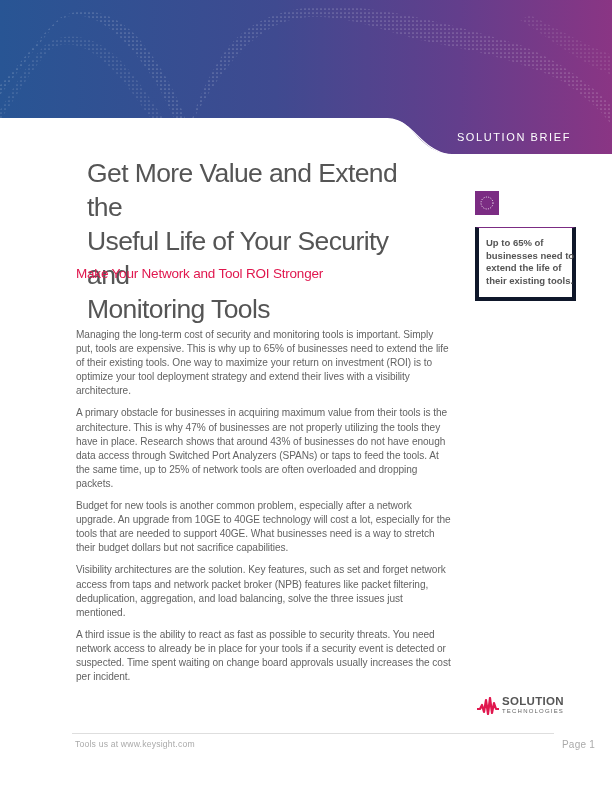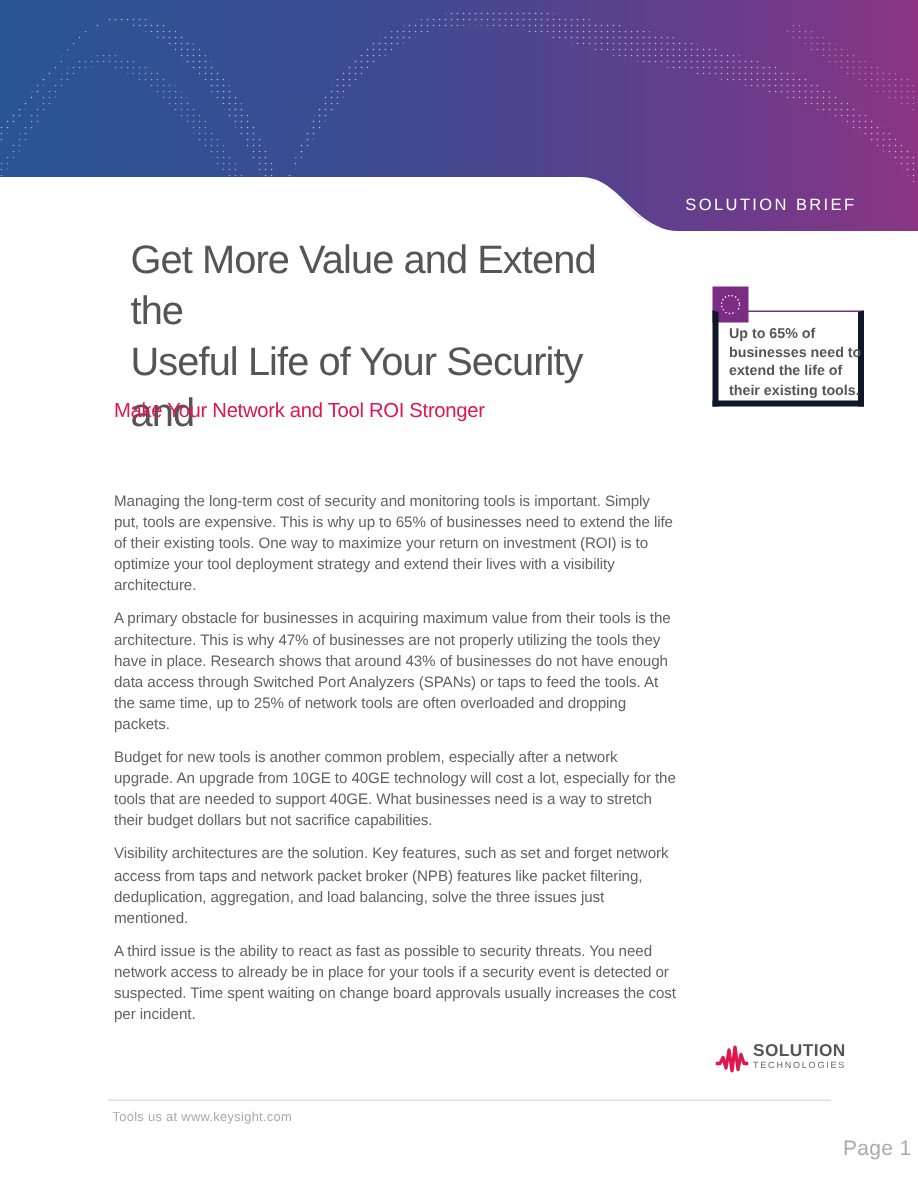--- a/index.html
+++ b/index.html
@@ -11,31 +11,31 @@
                 font-size: 11px; letter-spacing: 1.6px; font-family: Liberation Sans, sans-serif; }
     .title { position: absolute; left: 76px; top: 145px; width: 330px;
              font-size: 26.5px; line-height: 34px; color: #555555; letter-spacing: -0.6px;
              font-weight: normal; margin: 11px; }
     .subtitle { position: absolute; left: 76px; top: 266px; font-size: 13.5px; color: #e0174e;
                 margin: 0; font-weight: normal; letter-spacing: -0.2px; text-align: right; }
     .body { position: absolute; left: 76px; top: 292px; width: 375px; margin-top: 36px; }
     .body p { margin: 0 0 8px 0; font-size: 10.1px; line-height: 14.1px; color: #636363; letter-spacing: -0.05px; }
     .callout { position: absolute; left: 475px; top: 191px; }
     .callout-icon { width: 24px; height: 24px; background: #7b2c83; display: flex; align-items: center; justify-content: center; }
-    .callout-box { position: absolute; left: 0; top: 16px; width: 101px; height: 64px; border: 4px solid #0f172a;
+    .callout-box { position: absolute; left: 0; top: 36px; width: 101px; height: 74px; border: 4px solid #0f172a;
                    border-top: 1px solid #7b2c83; box-sizing: border-box; }
     .callout-text { position: absolute; left: 7px; top: 9px; width: 90px; font-size: 9.5px; line-height: 12.6px;
                     font-weight: bold; color: #555555; }
     .logo { position: absolute; left: 477px; top: 696px; display: flex; align-items: center; }
     .logo-text { margin-left: 3px; }
     .logo-name { font-size: 11.5px; font-weight: bold; color: #555; letter-spacing: 0.3px; line-height: 11px; }
     .logo-sub { font-size: 6px; color: #666; letter-spacing: 1.2px; line-height: 8px; }
     .footer-line { position: absolute; left: 72px; top: 733px; width: 482px; height: 1px; background: #dedede; }
     .footer-left { position: absolute; left: 75px; top: 739px; font-size: 8.6px; color: #aaaaaa; letter-spacing: 0.2px; }
-    .footer-right { position: absolute; left: 540px; top: 757px; font-size: 14px; color: #aaaaaa; letter-spacing: 0.2px; padding-left: 22px; }
+    .footer-right { position: absolute; left: 540px; top: 739px; font-size: 10px; color: #aaaaaa; letter-spacing: 0.2px; padding-left: 22px; }
   </style>
 </head>
 <body>
 
 <div class="banner">
   <svg width="612" height="160" viewBox="0 0 612 160" xmlns="http://www.w3.org/2000/svg">
     <defs>
       <linearGradient id="bg" x1="0" y1="0" x2="1" y2="0">
         <stop offset="0" stop-color="#285594"></stop>
         <stop offset="0.45" stop-color="#3f4a90"></stop>
@@ -54,20 +54,21 @@
     <path d="M520,20 C545,35 575,60 612,75 L612,55 C585,45 560,30 530,15 Z" fill="url(#dots)" opacity="0.5"></path>
 
     <path d="M385,119 C395,119 402,122 408,127 C420,137 430,152 450,155" fill="none" stroke="#ffffff" stroke-width="1.2"></path>
   </svg>
 </div>
 <div class="doc-type">SOLUTION BRIEF</div>
 
 <h1 class="title">
   <span>Get More Value and Extend the</span><br>
   <span>Useful Life of Your Security and</span><br>
+  <span>Monitoring Tools</span>
 </h1>
 
 <h2 class="subtitle">Make Your Network and Tool ROI Stronger</h2>
 
 <div class="body">
   <p>Managing the long-term cost of security and monitoring tools is important. Simply put, tools are expensive. This is why up to 65% of businesses need to extend the life of their existing tools. One way to maximize your return on investment (ROI) is to optimize your tool deployment strategy and extend their lives with a visibility architecture.</p>
   <p>A primary obstacle for businesses in acquiring maximum value from their tools is the architecture. This is why 47% of businesses are not properly utilizing the tools they have in place. Research shows that around 43% of businesses do not have enough data access through Switched Port Analyzers (SPANs) or taps to feed the tools. At the same time, up to 25% of network tools are often overloaded and dropping packets.</p>
   <p>Budget for new tools is another common problem, especially after a network upgrade. An upgrade from 10GE to 40GE technology will cost a lot, especially for the tools that are needed to support 40GE. What businesses need is a way to stretch their budget dollars but not sacrifice capabilities.</p>
   <p>Visibility architectures are the solution. Key features, such as set and forget network access from taps and network packet broker (NPB) features like packet filtering, deduplication, aggregation, and load balancing, solve the three issues just mentioned.</p>
   <p>A third issue is the ability to react as fast as possible to security threats. You need network access to already be in place for your tools if a security event is detected or suspected. Time spent waiting on change board approvals usually increases the cost per incident.</p>

